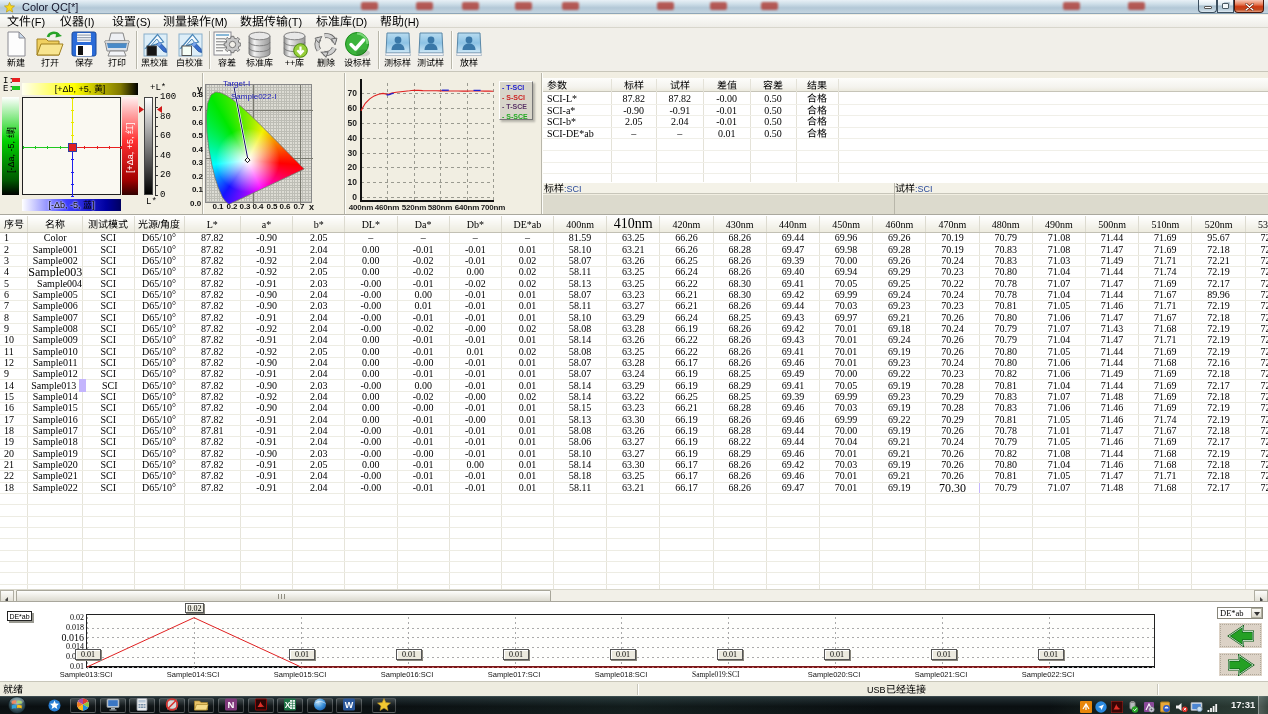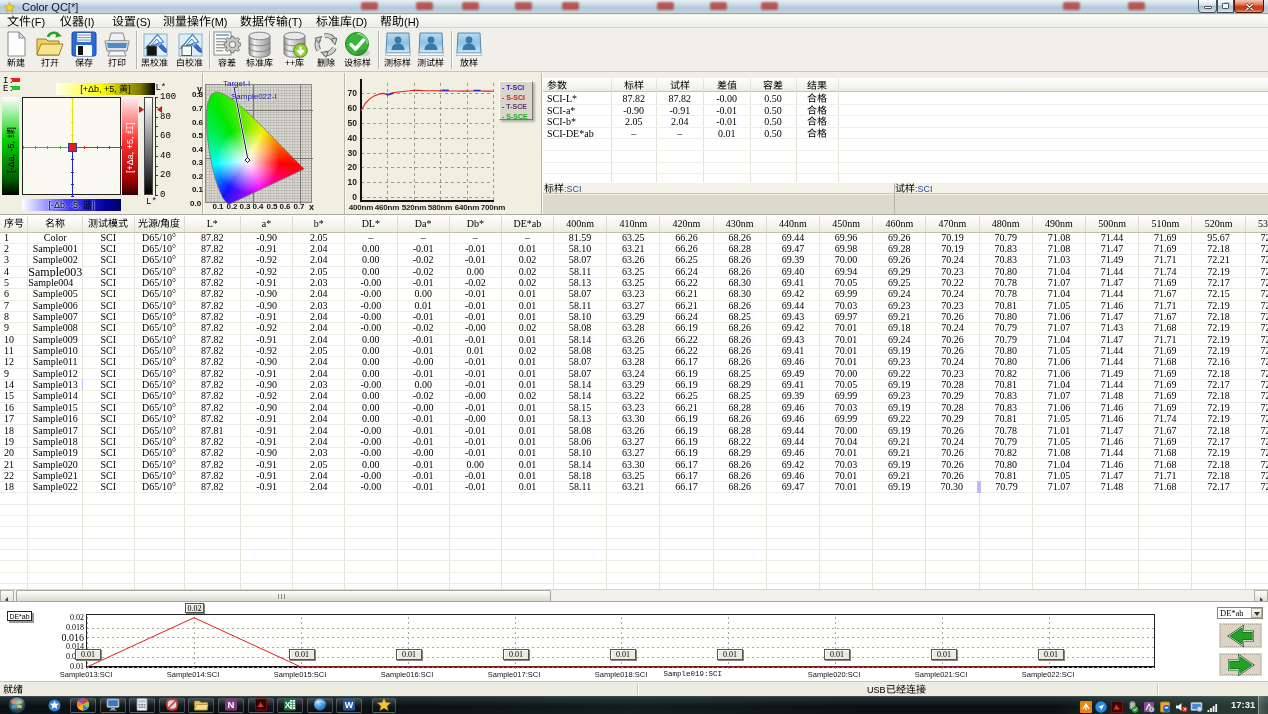--- a/index.html
+++ b/index.html
@@ -436,21 +436,21 @@
     </div>
   </div>
 <div class="ab" style="left:0;top:73px;width:1268px;height:141px;background:#f1eee2;">
     <div class="ab" style="left:202px;top:0px;width:1px;height:141px;background:#b8b6aa;box-shadow:1px 0 0 #fdfdf9;"></div>
     <div class="ab" style="left:344px;top:0px;width:1px;height:141px;background:#b8b6aa;box-shadow:1px 0 0 #fdfdf9;"></div>
     <div class="ab" style="left:541px;top:0px;width:1px;height:141px;background:#b8b6aa;box-shadow:1px 0 0 #fdfdf9;"></div>
     <div class="ab" style="left:3px;top:3px;font-size:9px;font-family:'Liberation Mono',monospace;color:#000;">I:</div>
     <div class="ab" style="left:12px;top:5px;width:8px;height:4px;background:#e82020;"></div>
     <div class="ab" style="left:3px;top:11px;font-size:9px;font-family:'Liberation Mono',monospace;color:#000;">E:</div>
     <div class="ab" style="left:12px;top:13px;width:8px;height:4px;background:#20c820;"></div>
-    <div class="ab" style="left:22px;top:10px;width:99px;height:12px;background:linear-gradient(90deg,#fffff0,#ffff00 45%,#807800 85%,#000);text-align:center;font-size:9px;line-height:12px;margin-left:34px;">[+Δb, +5, <svg class="cj" style="width:9px;height:9px;" viewBox="0 0 1000 1000">
+    <div class="ab" style="left:22px;top:10px;width:116px;height:12px;background:linear-gradient(90deg,#fffff0,#ffff00 45%,#807800 85%,#000);text-align:center;font-size:9px;line-height:12px;">[+Δb, +5, <svg class="cj" style="width:9px;height:9px;" viewBox="0 0 1000 1000">
         <use href="#u9ec4" fill="#000"></use>
       </svg>]</div>
     <div class="ab" style="left:22px;top:126px;width:99px;height:12px;background:linear-gradient(90deg,#ffffff,#4040ff 45%,#0000a0 85%,#000060);text-align:center;font-size:9px;line-height:12px;color:#000;text-shadow:0 0 2px #fff,0 0 2px #fff;">[-Δb, -5, <svg class="cj" style="width:9px;height:9px;" viewBox="0 0 1000 1000">
         <use href="#u84dd" fill="#000"></use>
       </svg>]</div>
     <div class="ab" style="left:2px;top:24px;width:17px;height:98px;background:linear-gradient(180deg,#ffffff,#00d000 45%,#005800 85%,#000);">
       <div class="ab" style="left:4px;top:76px;width:9px;transform:rotate(-90deg);transform-origin:0 0;white-space:nowrap;font-size:9px;">[-Δa, -5, <svg class="cj" style="width:9px;height:9px;" viewBox="0 0 1000 1000">
           <use href="#u7eff" fill="#000"></use>
         </svg>]</div>
     </div>
@@ -747,21 +747,21 @@
               <use href="#u5ea6" fill="#000"></use>
             </svg></td>
           <td style="border-right:1px solid #dddbd0;border-bottom:1px solid #c2c0b4;background:linear-gradient(180deg,#ffffff,#f4f3ec 60%,#edebdf);text-align:center;font-size:9px;padding:0;overflow:hidden;white-space:nowrap;"><span class="num" style="font-size:10px">L*</span></td>
           <td style="border-right:1px solid #dddbd0;border-bottom:1px solid #c2c0b4;background:linear-gradient(180deg,#ffffff,#f4f3ec 60%,#edebdf);text-align:center;font-size:9px;padding:0;overflow:hidden;white-space:nowrap;"><span class="num" style="font-size:10px">a*</span></td>
           <td style="border-right:1px solid #dddbd0;border-bottom:1px solid #c2c0b4;background:linear-gradient(180deg,#ffffff,#f4f3ec 60%,#edebdf);text-align:center;font-size:9px;padding:0;overflow:hidden;white-space:nowrap;"><span class="num" style="font-size:10px">b*</span></td>
           <td style="border-right:1px solid #dddbd0;border-bottom:1px solid #c2c0b4;background:linear-gradient(180deg,#ffffff,#f4f3ec 60%,#edebdf);text-align:center;font-size:9px;padding:0;overflow:hidden;white-space:nowrap;"><span class="num" style="font-size:10px">DL*</span></td>
           <td style="border-right:1px solid #dddbd0;border-bottom:1px solid #c2c0b4;background:linear-gradient(180deg,#ffffff,#f4f3ec 60%,#edebdf);text-align:center;font-size:9px;padding:0;overflow:hidden;white-space:nowrap;"><span class="num" style="font-size:10px">Da*</span></td>
           <td style="border-right:1px solid #dddbd0;border-bottom:1px solid #c2c0b4;background:linear-gradient(180deg,#ffffff,#f4f3ec 60%,#edebdf);text-align:center;font-size:9px;padding:0;overflow:hidden;white-space:nowrap;"><span class="num" style="font-size:10px">Db*</span></td>
           <td style="border-right:1px solid #dddbd0;border-bottom:1px solid #c2c0b4;background:linear-gradient(180deg,#ffffff,#f4f3ec 60%,#edebdf);text-align:center;font-size:9px;padding:0;overflow:hidden;white-space:nowrap;"><span class="num" style="font-size:10px">DE*ab</span></td>
           <td style="border-right:1px solid #dddbd0;border-bottom:1px solid #c2c0b4;background:linear-gradient(180deg,#ffffff,#f4f3ec 60%,#edebdf);text-align:center;font-size:9px;padding:0;overflow:hidden;white-space:nowrap;"><span class="num" style="font-size:10px">400nm</span></td>
-          <td style="border-right:1px solid #dddbd0;border-bottom:1px solid #c2c0b4;background:linear-gradient(180deg,#ffffff,#f4f3ec 60%,#edebdf);text-align:center;font-size:9px;padding:0;overflow:hidden;white-space:nowrap;"><span class="num" style="font-size:10px">410nm</span></td>
+          <td style="border-right:1px solid #dddbd0;border-bottom:1px solid #c2c0b4;background:linear-gradient(180deg,#ffffff,#f4f3ec 60%,#edebdf);text-align:center;font-size:9px;padding:0;overflow:hidden;white-space:nowrap;"><span class="num" style="font-size:14px">410nm</span></td>
           <td style="border-right:1px solid #dddbd0;border-bottom:1px solid #c2c0b4;background:linear-gradient(180deg,#ffffff,#f4f3ec 60%,#edebdf);text-align:center;font-size:9px;padding:0;overflow:hidden;white-space:nowrap;"><span class="num" style="font-size:10px">420nm</span></td>
           <td style="border-right:1px solid #dddbd0;border-bottom:1px solid #c2c0b4;background:linear-gradient(180deg,#ffffff,#f4f3ec 60%,#edebdf);text-align:center;font-size:9px;padding:0;overflow:hidden;white-space:nowrap;"><span class="num" style="font-size:10px">430nm</span></td>
           <td style="border-right:1px solid #dddbd0;border-bottom:1px solid #c2c0b4;background:linear-gradient(180deg,#ffffff,#f4f3ec 60%,#edebdf);text-align:center;font-size:9px;padding:0;overflow:hidden;white-space:nowrap;"><span class="num" style="font-size:10px">440nm</span></td>
           <td style="border-right:1px solid #dddbd0;border-bottom:1px solid #c2c0b4;background:linear-gradient(180deg,#ffffff,#f4f3ec 60%,#edebdf);text-align:center;font-size:9px;padding:0;overflow:hidden;white-space:nowrap;"><span class="num" style="font-size:10px">450nm</span></td>
           <td style="border-right:1px solid #dddbd0;border-bottom:1px solid #c2c0b4;background:linear-gradient(180deg,#ffffff,#f4f3ec 60%,#edebdf);text-align:center;font-size:9px;padding:0;overflow:hidden;white-space:nowrap;"><span class="num" style="font-size:10px">460nm</span></td>
           <td style="border-right:1px solid #dddbd0;border-bottom:1px solid #c2c0b4;background:linear-gradient(180deg,#ffffff,#f4f3ec 60%,#edebdf);text-align:center;font-size:9px;padding:0;overflow:hidden;white-space:nowrap;"><span class="num" style="font-size:10px">470nm</span></td>
           <td style="border-right:1px solid #dddbd0;border-bottom:1px solid #c2c0b4;background:linear-gradient(180deg,#ffffff,#f4f3ec 60%,#edebdf);text-align:center;font-size:9px;padding:0;overflow:hidden;white-space:nowrap;"><span class="num" style="font-size:10px">480nm</span></td>
           <td style="border-right:1px solid #dddbd0;border-bottom:1px solid #c2c0b4;background:linear-gradient(180deg,#ffffff,#f4f3ec 60%,#edebdf);text-align:center;font-size:9px;padding:0;overflow:hidden;white-space:nowrap;"><span class="num" style="font-size:10px">490nm</span></td>
           <td style="border-right:1px solid #dddbd0;border-bottom:1px solid #c2c0b4;background:linear-gradient(180deg,#ffffff,#f4f3ec 60%,#edebdf);text-align:center;font-size:9px;padding:0;overflow:hidden;white-space:nowrap;"><span class="num" style="font-size:10px">500nm</span></td>
           <td style="border-right:1px solid #dddbd0;border-bottom:1px solid #c2c0b4;background:linear-gradient(180deg,#ffffff,#f4f3ec 60%,#edebdf);text-align:center;font-size:9px;padding:0;overflow:hidden;white-space:nowrap;"><span class="num" style="font-size:10px">510nm</span></td>
@@ -871,21 +871,21 @@
           <td class="num" style="border-right:1px solid #e6e4da;border-bottom:1px solid #edece3;text-align:center;padding:0;font-size:10px;overflow:hidden;white-space:nowrap;line-height:10px;">70.23</td>
           <td class="num" style="border-right:1px solid #e6e4da;border-bottom:1px solid #edece3;text-align:center;padding:0;font-size:10px;overflow:hidden;white-space:nowrap;line-height:10px;">70.80</td>
           <td class="num" style="border-right:1px solid #e6e4da;border-bottom:1px solid #edece3;text-align:center;padding:0;font-size:10px;overflow:hidden;white-space:nowrap;line-height:10px;">71.04</td>
           <td class="num" style="border-right:1px solid #e6e4da;border-bottom:1px solid #edece3;text-align:center;padding:0;font-size:10px;overflow:hidden;white-space:nowrap;line-height:10px;">71.44</td>
           <td class="num" style="border-right:1px solid #e6e4da;border-bottom:1px solid #edece3;text-align:center;padding:0;font-size:10px;overflow:hidden;white-space:nowrap;line-height:10px;">71.74</td>
           <td class="num" style="border-right:1px solid #e6e4da;border-bottom:1px solid #edece3;text-align:center;padding:0;font-size:10px;overflow:hidden;white-space:nowrap;line-height:10px;">72.19</td>
           <td class="num" style="border-right:1px solid #e6e4da;border-bottom:1px solid #edece3;text-align:center;padding:0;font-size:10px;overflow:hidden;white-space:nowrap;line-height:10px;">72.55</td>
         </tr>
         <tr style="height:11.35px;">
           <td class="num" style="border-right:1px solid #e6e4da;border-bottom:1px solid #edece3;text-align:left;padding:0 0 0 4px;font-size:10px;overflow:hidden;white-space:nowrap;line-height:10px;">5</td>
-          <td class="num" style="border-right:1px solid #e6e4da;border-bottom:1px solid #edece3;text-align:left;padding:0;font-size:10px;overflow:hidden;white-space:nowrap;line-height:10px;">Sample004</td>
+          <td class="num" style="border-right:1px solid #e6e4da;border-bottom:1px solid #edece3;text-align:right;padding:0;font-size:10px;overflow:hidden;white-space:nowrap;line-height:10px;">Sample004</td>
           <td class="num" style="border-right:1px solid #e6e4da;border-bottom:1px solid #edece3;text-align:center;padding:0;font-size:10px;overflow:hidden;white-space:nowrap;line-height:10px;">SCI</td>
           <td class="num" style="border-right:1px solid #e6e4da;border-bottom:1px solid #edece3;text-align:center;padding:0;font-size:10px;overflow:hidden;white-space:nowrap;line-height:10px;">D65/10°</td>
           <td class="num" style="border-right:1px solid #e6e4da;border-bottom:1px solid #edece3;text-align:center;padding:0;font-size:10px;overflow:hidden;white-space:nowrap;line-height:10px;">87.82</td>
           <td class="num" style="border-right:1px solid #e6e4da;border-bottom:1px solid #edece3;text-align:center;padding:0;font-size:10px;overflow:hidden;white-space:nowrap;line-height:10px;">-0.91</td>
           <td class="num" style="border-right:1px solid #e6e4da;border-bottom:1px solid #edece3;text-align:center;padding:0;font-size:10px;overflow:hidden;white-space:nowrap;line-height:10px;">2.03</td>
           <td class="num" style="border-right:1px solid #e6e4da;border-bottom:1px solid #edece3;text-align:center;padding:0;font-size:10px;overflow:hidden;white-space:nowrap;line-height:10px;">-0.00</td>
           <td class="num" style="border-right:1px solid #e6e4da;border-bottom:1px solid #edece3;text-align:center;padding:0;font-size:10px;overflow:hidden;white-space:nowrap;line-height:10px;">-0.01</td>
           <td class="num" style="border-right:1px solid #e6e4da;border-bottom:1px solid #edece3;text-align:center;padding:0;font-size:10px;overflow:hidden;white-space:nowrap;line-height:10px;">-0.02</td>
           <td class="num" style="border-right:1px solid #e6e4da;border-bottom:1px solid #edece3;text-align:center;padding:0;font-size:10px;overflow:hidden;white-space:nowrap;line-height:10px;">0.02</td>
           <td class="num" style="border-right:1px solid #e6e4da;border-bottom:1px solid #edece3;text-align:center;padding:0;font-size:10px;overflow:hidden;white-space:nowrap;line-height:10px;">58.13</td>
@@ -920,21 +920,21 @@
           <td class="num" style="border-right:1px solid #e6e4da;border-bottom:1px solid #edece3;text-align:center;padding:0;font-size:10px;overflow:hidden;white-space:nowrap;line-height:10px;">66.21</td>
           <td class="num" style="border-right:1px solid #e6e4da;border-bottom:1px solid #edece3;text-align:center;padding:0;font-size:10px;overflow:hidden;white-space:nowrap;line-height:10px;">68.30</td>
           <td class="num" style="border-right:1px solid #e6e4da;border-bottom:1px solid #edece3;text-align:center;padding:0;font-size:10px;overflow:hidden;white-space:nowrap;line-height:10px;">69.42</td>
           <td class="num" style="border-right:1px solid #e6e4da;border-bottom:1px solid #edece3;text-align:center;padding:0;font-size:10px;overflow:hidden;white-space:nowrap;line-height:10px;">69.99</td>
           <td class="num" style="border-right:1px solid #e6e4da;border-bottom:1px solid #edece3;text-align:center;padding:0;font-size:10px;overflow:hidden;white-space:nowrap;line-height:10px;">69.24</td>
           <td class="num" style="border-right:1px solid #e6e4da;border-bottom:1px solid #edece3;text-align:center;padding:0;font-size:10px;overflow:hidden;white-space:nowrap;line-height:10px;">70.24</td>
           <td class="num" style="border-right:1px solid #e6e4da;border-bottom:1px solid #edece3;text-align:center;padding:0;font-size:10px;overflow:hidden;white-space:nowrap;line-height:10px;">70.78</td>
           <td class="num" style="border-right:1px solid #e6e4da;border-bottom:1px solid #edece3;text-align:center;padding:0;font-size:10px;overflow:hidden;white-space:nowrap;line-height:10px;">71.04</td>
           <td class="num" style="border-right:1px solid #e6e4da;border-bottom:1px solid #edece3;text-align:center;padding:0;font-size:10px;overflow:hidden;white-space:nowrap;line-height:10px;">71.44</td>
           <td class="num" style="border-right:1px solid #e6e4da;border-bottom:1px solid #edece3;text-align:center;padding:0;font-size:10px;overflow:hidden;white-space:nowrap;line-height:10px;">71.67</td>
-          <td class="num" style="border-right:1px solid #e6e4da;border-bottom:1px solid #edece3;text-align:center;padding:0;font-size:10px;overflow:hidden;white-space:nowrap;line-height:10px;">72.15</td>
+          <td class="num" style="border-right:1px solid #e6e4da;border-bottom:1px solid #edece3;text-align:center;padding:0;font-size:10px;overflow:hidden;white-space:nowrap;line-height:10px;">89.96</td>
           <td class="num" style="border-right:1px solid #e6e4da;border-bottom:1px solid #edece3;text-align:center;padding:0;font-size:10px;overflow:hidden;white-space:nowrap;line-height:10px;">72.51</td>
         </tr>
         <tr style="height:11.35px;">
           <td class="num" style="border-right:1px solid #e6e4da;border-bottom:1px solid #edece3;text-align:left;padding:0 0 0 4px;font-size:10px;overflow:hidden;white-space:nowrap;line-height:10px;">7</td>
           <td class="num" style="border-right:1px solid #e6e4da;border-bottom:1px solid #edece3;text-align:center;padding:0;font-size:10px;overflow:hidden;white-space:nowrap;line-height:10px;">Sample006</td>
           <td class="num" style="border-right:1px solid #e6e4da;border-bottom:1px solid #edece3;text-align:center;padding:0;font-size:10px;overflow:hidden;white-space:nowrap;line-height:10px;">SCI</td>
           <td class="num" style="border-right:1px solid #e6e4da;border-bottom:1px solid #edece3;text-align:center;padding:0;font-size:10px;overflow:hidden;white-space:nowrap;line-height:10px;">D65/10°</td>
           <td class="num" style="border-right:1px solid #e6e4da;border-bottom:1px solid #edece3;text-align:center;padding:0;font-size:10px;overflow:hidden;white-space:nowrap;line-height:10px;">87.82</td>
           <td class="num" style="border-right:1px solid #e6e4da;border-bottom:1px solid #edece3;text-align:center;padding:0;font-size:10px;overflow:hidden;white-space:nowrap;line-height:10px;">-0.90</td>
           <td class="num" style="border-right:1px solid #e6e4da;border-bottom:1px solid #edece3;text-align:center;padding:0;font-size:10px;overflow:hidden;white-space:nowrap;line-height:10px;">2.03</td>
@@ -1114,21 +1114,21 @@
           <td class="num" style="border-right:1px solid #e6e4da;border-bottom:1px solid #edece3;text-align:center;padding:0;font-size:10px;overflow:hidden;white-space:nowrap;line-height:10px;">70.23</td>
           <td class="num" style="border-right:1px solid #e6e4da;border-bottom:1px solid #edece3;text-align:center;padding:0;font-size:10px;overflow:hidden;white-space:nowrap;line-height:10px;">70.82</td>
           <td class="num" style="border-right:1px solid #e6e4da;border-bottom:1px solid #edece3;text-align:center;padding:0;font-size:10px;overflow:hidden;white-space:nowrap;line-height:10px;">71.06</td>
           <td class="num" style="border-right:1px solid #e6e4da;border-bottom:1px solid #edece3;text-align:center;padding:0;font-size:10px;overflow:hidden;white-space:nowrap;line-height:10px;">71.49</td>
           <td class="num" style="border-right:1px solid #e6e4da;border-bottom:1px solid #edece3;text-align:center;padding:0;font-size:10px;overflow:hidden;white-space:nowrap;line-height:10px;">71.69</td>
           <td class="num" style="border-right:1px solid #e6e4da;border-bottom:1px solid #edece3;text-align:center;padding:0;font-size:10px;overflow:hidden;white-space:nowrap;line-height:10px;">72.18</td>
           <td class="num" style="border-right:1px solid #e6e4da;border-bottom:1px solid #edece3;text-align:center;padding:0;font-size:10px;overflow:hidden;white-space:nowrap;line-height:10px;">72.54</td>
         </tr>
         <tr style="height:11.35px;">
           <td class="num" style="border-right:1px solid #e6e4da;border-bottom:1px solid #edece3;text-align:left;padding:0 0 0 4px;font-size:10px;overflow:hidden;white-space:nowrap;line-height:10px;">14</td>
-          <td class="num" style="border-right:1px solid #c4b5fd;border-bottom:1px solid #edece3;text-align:center;padding:0;font-size:10px;overflow:hidden;white-space:nowrap;line-height:10px;">Sample013</td>
+          <td class="num" style="border-right:7px solid #c4b5fd;border-bottom:1px solid #edece3;text-align:center;padding:0;font-size:10px;overflow:hidden;white-space:nowrap;line-height:10px;">Sample013</td>
           <td class="num" style="border-right:1px solid #e6e4da;border-bottom:1px solid #edece3;text-align:center;padding:0;font-size:10px;overflow:hidden;white-space:nowrap;line-height:10px;">SCI</td>
           <td class="num" style="border-right:1px solid #e6e4da;border-bottom:1px solid #edece3;text-align:center;padding:0;font-size:10px;overflow:hidden;white-space:nowrap;line-height:10px;">D65/10°</td>
           <td class="num" style="border-right:1px solid #e6e4da;border-bottom:1px solid #edece3;text-align:center;padding:0;font-size:10px;overflow:hidden;white-space:nowrap;line-height:10px;">87.82</td>
           <td class="num" style="border-right:1px solid #e6e4da;border-bottom:1px solid #edece3;text-align:center;padding:0;font-size:10px;overflow:hidden;white-space:nowrap;line-height:10px;">-0.90</td>
           <td class="num" style="border-right:1px solid #e6e4da;border-bottom:1px solid #edece3;text-align:center;padding:0;font-size:10px;overflow:hidden;white-space:nowrap;line-height:10px;">2.03</td>
           <td class="num" style="border-right:1px solid #e6e4da;border-bottom:1px solid #edece3;text-align:center;padding:0;font-size:10px;overflow:hidden;white-space:nowrap;line-height:10px;">-0.00</td>
           <td class="num" style="border-right:1px solid #e6e4da;border-bottom:1px solid #edece3;text-align:center;padding:0;font-size:10px;overflow:hidden;white-space:nowrap;line-height:10px;">0.00</td>
           <td class="num" style="border-right:1px solid #e6e4da;border-bottom:1px solid #edece3;text-align:center;padding:0;font-size:10px;overflow:hidden;white-space:nowrap;line-height:10px;">-0.01</td>
           <td class="num" style="border-right:1px solid #e6e4da;border-bottom:1px solid #edece3;text-align:center;padding:0;font-size:10px;overflow:hidden;white-space:nowrap;line-height:10px;">0.01</td>
           <td class="num" style="border-right:1px solid #e6e4da;border-bottom:1px solid #edece3;text-align:center;padding:0;font-size:10px;overflow:hidden;white-space:nowrap;line-height:10px;">58.14</td>
@@ -1374,21 +1374,21 @@
           <td class="num" style="border-right:1px solid #e6e4da;border-bottom:1px solid #edece3;text-align:center;padding:0;font-size:10px;overflow:hidden;white-space:nowrap;line-height:10px;">-0.01</td>
           <td class="num" style="border-right:1px solid #e6e4da;border-bottom:1px solid #edece3;text-align:center;padding:0;font-size:10px;overflow:hidden;white-space:nowrap;line-height:10px;">-0.01</td>
           <td class="num" style="border-right:1px solid #e6e4da;border-bottom:1px solid #edece3;text-align:center;padding:0;font-size:10px;overflow:hidden;white-space:nowrap;line-height:10px;">0.01</td>
           <td class="num" style="border-right:1px solid #e6e4da;border-bottom:1px solid #edece3;text-align:center;padding:0;font-size:10px;overflow:hidden;white-space:nowrap;line-height:10px;">58.11</td>
           <td class="num" style="border-right:1px solid #e6e4da;border-bottom:1px solid #edece3;text-align:center;padding:0;font-size:10px;overflow:hidden;white-space:nowrap;line-height:10px;">63.21</td>
           <td class="num" style="border-right:1px solid #e6e4da;border-bottom:1px solid #edece3;text-align:center;padding:0;font-size:10px;overflow:hidden;white-space:nowrap;line-height:10px;">66.17</td>
           <td class="num" style="border-right:1px solid #e6e4da;border-bottom:1px solid #edece3;text-align:center;padding:0;font-size:10px;overflow:hidden;white-space:nowrap;line-height:10px;">68.26</td>
           <td class="num" style="border-right:1px solid #e6e4da;border-bottom:1px solid #edece3;text-align:center;padding:0;font-size:10px;overflow:hidden;white-space:nowrap;line-height:10px;">69.47</td>
           <td class="num" style="border-right:1px solid #e6e4da;border-bottom:1px solid #edece3;text-align:center;padding:0;font-size:10px;overflow:hidden;white-space:nowrap;line-height:10px;">70.01</td>
           <td class="num" style="border-right:1px solid #e6e4da;border-bottom:1px solid #edece3;text-align:center;padding:0;font-size:10px;overflow:hidden;white-space:nowrap;line-height:10px;">69.19</td>
-          <td class="num" style="border-right:4px solid #c4b5fd;border-bottom:1px solid #edece3;text-align:center;padding:0;font-size:10px;overflow:hidden;white-space:nowrap;line-height:10px;">70.30</td>
+          <td class="num" style="border-right:1px solid #c4b5fd;border-bottom:1px solid #edece3;text-align:center;padding:0;font-size:12px;overflow:hidden;white-space:nowrap;line-height:10px;">70.30</td>
           <td class="num" style="border-right:1px solid #e6e4da;border-bottom:1px solid #edece3;text-align:center;padding:0;font-size:10px;overflow:hidden;white-space:nowrap;line-height:10px;">70.79</td>
           <td class="num" style="border-right:1px solid #e6e4da;border-bottom:1px solid #edece3;text-align:center;padding:0;font-size:10px;overflow:hidden;white-space:nowrap;line-height:10px;">71.07</td>
           <td class="num" style="border-right:1px solid #e6e4da;border-bottom:1px solid #edece3;text-align:center;padding:0;font-size:10px;overflow:hidden;white-space:nowrap;line-height:10px;">71.48</td>
           <td class="num" style="border-right:1px solid #e6e4da;border-bottom:1px solid #edece3;text-align:center;padding:0;font-size:10px;overflow:hidden;white-space:nowrap;line-height:10px;">71.68</td>
           <td class="num" style="border-right:1px solid #e6e4da;border-bottom:1px solid #edece3;text-align:center;padding:0;font-size:10px;overflow:hidden;white-space:nowrap;line-height:10px;">72.17</td>
           <td class="num" style="border-right:1px solid #e6e4da;border-bottom:1px solid #edece3;text-align:center;padding:0;font-size:10px;overflow:hidden;white-space:nowrap;line-height:10px;">72.53</td>
         </tr>
         <tr style="height:11.35px;">
           <td style="border-right:1px solid #e6e4da;border-bottom:1px solid #edece3;padding:0;"></td>
           <td style="border-right:1px solid #e6e4da;border-bottom:1px solid #edece3;padding:0;"></td>
@@ -1672,21 +1672,21 @@
     <div class="ab num" style="left:56px;top:30px;width:28px;text-align:right;font-size:10px;">0.016</div>
     <div class="ab num" style="left:56px;top:40px;width:28px;text-align:right;font-size:8px;">0.014</div>
     <div class="ab num" style="left:56px;top:50px;width:28px;text-align:right;font-size:8px;">0.012</div>
     <div class="ab num" style="left:56px;top:60px;width:28px;text-align:right;font-size:8px;">0.01</div>
     <div class="ab" style="left:51px;top:68px;width:70px;text-align:center;font-size:7.5px;font-family:'Liberation Sans';color:#111;">Sample013:SCI</div>
     <div class="ab" style="left:158px;top:68px;width:70px;text-align:center;font-size:7.5px;font-family:'Liberation Sans';color:#111;">Sample014:SCI</div>
     <div class="ab" style="left:265px;top:68px;width:70px;text-align:center;font-size:7.5px;font-family:'Liberation Sans';color:#111;">Sample015:SCI</div>
     <div class="ab" style="left:372px;top:68px;width:70px;text-align:center;font-size:7.5px;font-family:'Liberation Sans';color:#111;">Sample016:SCI</div>
     <div class="ab" style="left:479px;top:68px;width:70px;text-align:center;font-size:7.5px;font-family:'Liberation Sans';color:#111;">Sample017:SCI</div>
     <div class="ab" style="left:586px;top:68px;width:70px;text-align:center;font-size:7.5px;font-family:'Liberation Sans';color:#111;">Sample018:SCI</div>
-    <div class="ab" style="left:652px;top:68px;width:70px;text-align:right;font-size:7.5px;font-family:Liberation Mono, monospace;color:#111;">Sample019:SCI</div>
+    <div class="ab" style="left:692px;top:68px;width:70px;text-align:left;font-size:7.5px;font-family:Liberation Serif, serif;color:#111;">Sample019:SCI</div>
     <div class="ab" style="left:799px;top:68px;width:70px;text-align:center;font-size:7.5px;font-family:'Liberation Sans';color:#111;">Sample020:SCI</div>
     <div class="ab" style="left:906px;top:68px;width:70px;text-align:center;font-size:7.5px;font-family:'Liberation Sans';color:#111;">Sample021:SCI</div>
     <div class="ab" style="left:1013px;top:68px;width:70px;text-align:center;font-size:7.5px;font-family:'Liberation Sans';color:#111;">Sample022:SCI</div>
     <div class="ab" style="left:7px;top:9px;width:25px;height:10px;background:#fff;border:1px solid #222;box-shadow:2px 2px 0 #9a9a92;font-size:7px;text-align:center;line-height:9px;">DE*ab</div>
     <div class="ab num" style="left:75px;top:47px;width:26px;height:11px;background:#eceadf;border:1px solid #555;box-shadow:inset 1px 1px 0 #fff, 1px 1px 0 #88867c;font-size:8px;text-align:center;line-height:10px;">0.01</div>
     <div class="ab num" style="left:185px;top:1px;width:19px;height:10px;background:#eceadf;border:1px solid #555;box-shadow:inset 1px 1px 0 #fff, 1px 1px 0 #88867c;font-size:8px;text-align:center;line-height:9px;">0.02</div>
     <div class="ab num" style="left:289px;top:47px;width:26px;height:11px;background:#eceadf;border:1px solid #555;box-shadow:inset 1px 1px 0 #fff, 1px 1px 0 #88867c;font-size:8px;text-align:center;line-height:10px;">0.01</div>
     <div class="ab num" style="left:396px;top:47px;width:26px;height:11px;background:#eceadf;border:1px solid #555;box-shadow:inset 1px 1px 0 #fff, 1px 1px 0 #88867c;font-size:8px;text-align:center;line-height:10px;">0.01</div>
     <div class="ab num" style="left:503px;top:47px;width:26px;height:11px;background:#eceadf;border:1px solid #555;box-shadow:inset 1px 1px 0 #fff, 1px 1px 0 #88867c;font-size:8px;text-align:center;line-height:10px;">0.01</div>
     <div class="ab num" style="left:610px;top:47px;width:26px;height:11px;background:#eceadf;border:1px solid #555;box-shadow:inset 1px 1px 0 #fff, 1px 1px 0 #88867c;font-size:8px;text-align:center;line-height:10px;">0.01</div>

